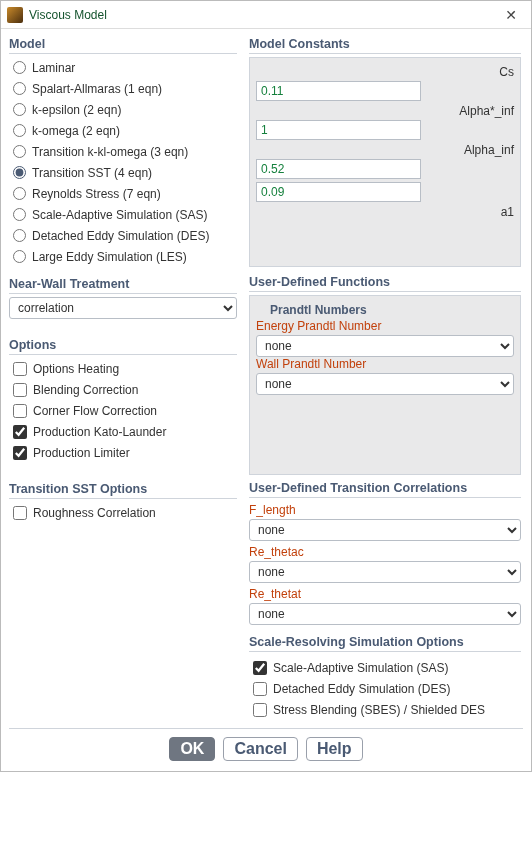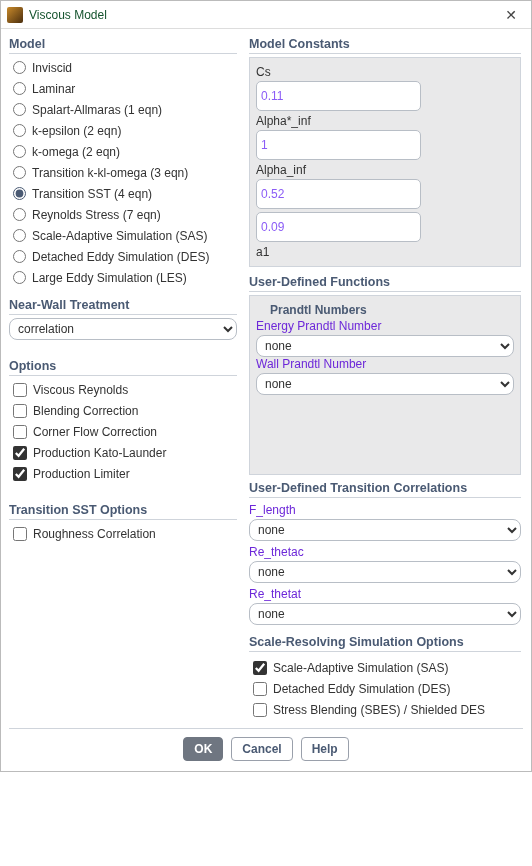--- a/index.html
+++ b/index.html
@@ -68,86 +68,87 @@
   }
   .radio-row input, .check-row input { margin: 0 6px 0 0; }
   .radio-row label, .check-row label { color: #333; }
   .near-wall {
     margin-top: 4px;
   }
   select.full, .textinput {
     width: 100%;
     height: 22px;
     border: 1px solid #b8bec6;
-    border-radius: 8px;
+    border-radius: 3px;
     background: #fff;
     font-size: 12px;
     padding: 0 4px;
     color: #333;
   }
   .const-scroll {
     border: 1px solid #cfd4db;
     height: 210px;
     overflow-y: scroll;
     background: #e9e9ea;
     padding: 4px 6px;
   }
   .const-scroll::-webkit-scrollbar { width: 14px; }
   .const-scroll::-webkit-scrollbar-track { background: #efefef; }
   .const-scroll::-webkit-scrollbar-thumb { background: #6b6f78; border-radius: 2px; }
   .const-label {
     font-size: 12px;
     color: #333;
     margin: 3px 0 2px 0;
+    text-align: right;
   }
   .const-input {
     width: 165px;
-    height: 30px;
+    height: 20px;
     border: 1px solid #b8bec6;
-    border-radius: 5px;
+    border-radius: 0;
     background: #fff;
     padding: 0 4px;
     font-size: 12px;
-    color: #8b5cf6;
+    color: #15803d;
     margin-bottom: 3px;
     display: block;
   }
   .udf-box {
     border: 1px solid #cfd4db;
     background: #e9e9ea;
     padding: 4px 6px 8px 6px;
     margin-bottom: 6px;
     min-height: 180px;
   }
   .udtc-box {
     padding: 2px 0 4px 0;
   }
   .udtc-box .sel-row { margin-bottom: 4px; }
-  .sel-row label { display:block; margin-bottom: 2px; color:#6d28d9; }
+  .sel-row label { display:block; margin-bottom: 2px; color:#c2410c; }
   .sel-row select { width: 100%; }
   .srs-box { padding: 2px 0 2px 0; }
   .footer-sep {
     border-top: 1px solid #cfd4db;
     margin: 4px 8px 0 8px;
   }
   .footer {
     display: flex;
     justify-content: center;
     gap: 8px;
     padding: 8px 0 10px 0;
   }
   .btn {
     height: 24px;
     padding: 0 10px;
     border: 1px solid #9aa0ab;
     border-radius: 4px;
     background: #fff;
     color: #4a5a73;
     font-weight: bold;
-    font-size: 12px;
+    font-size: 16px;
   }
   .btn.primary {
     background: #6f7681;
     color: #fff;
     border-color: #6f7681;
   }
   input[type="radio"] { accent-color: #4a5a73; }
   input[type="checkbox"] { accent-color: #333; width:14px; height:14px; }
   .options-block { margin-top: 19px; }
 </style>
@@ -162,24 +163,20 @@
     <div class="close-x">✕</div>
   </div>
 
   <div class="body">
 
     <div class="leftcol">
       <div class="group-title">Model</div>
       <div class="fieldset plain" id="model-list">
           <div class="radio-row">
             <input type="radio" name="model" style="">
-            <label>Inviscid</label>
-          </div>
-          <div class="radio-row">
-            <input type="radio" name="model" style="">
             <label>Laminar</label>
           </div>
           <div class="radio-row">
             <input type="radio" name="model" style="">
             <label>Spalart-Allmaras (1 eqn)</label>
           </div>
           <div class="radio-row">
             <input type="radio" name="model" style="">
             <label>k-epsilon (2 eqn)</label>
           </div>
@@ -216,21 +213,21 @@
       <div class="near-wall">
         <div class="group-title">Near-Wall Treatment</div>
         <select class="full" id="near-wall-select"><option>correlation</option></select>
       </div>
 
       <div class="options-block">
         <div class="group-title">Options</div>
         <div id="options-list">
             <div class="check-row">
               <input type="checkbox" style="">
-              <label>Viscous Reynolds</label>
+              <label>Options Heating</label>
             </div>
             <div class="check-row">
               <input type="checkbox" style="">
               <label>Blending Correction</label>
             </div>
             <div class="check-row">
               <input type="checkbox" style="">
               <label>Corner Flow Correction</label>
             </div>
             <div class="check-row">

